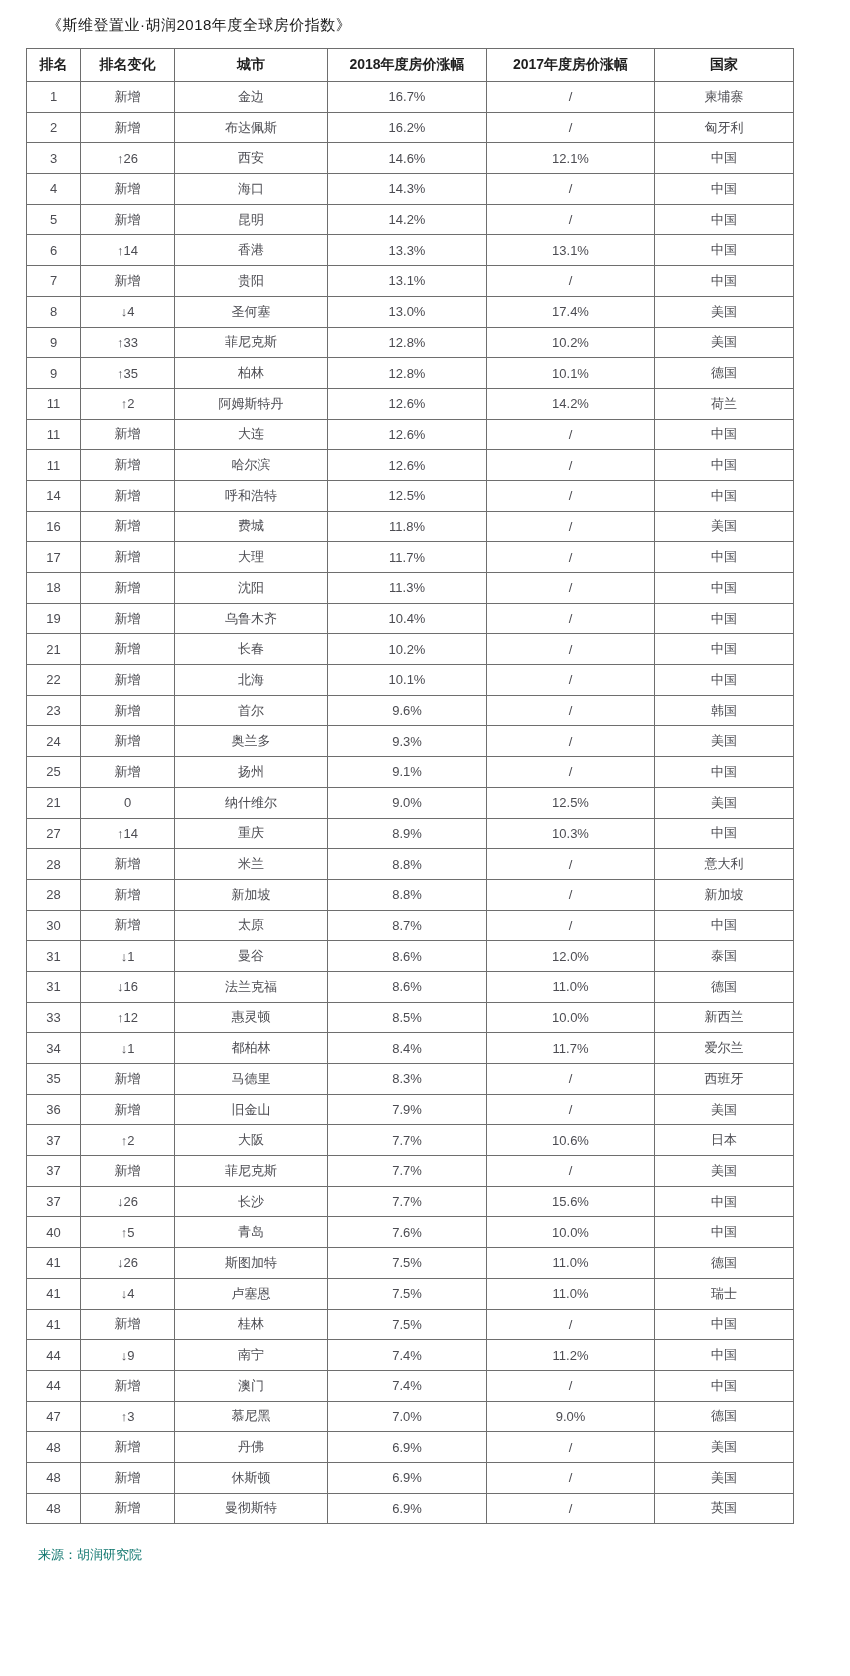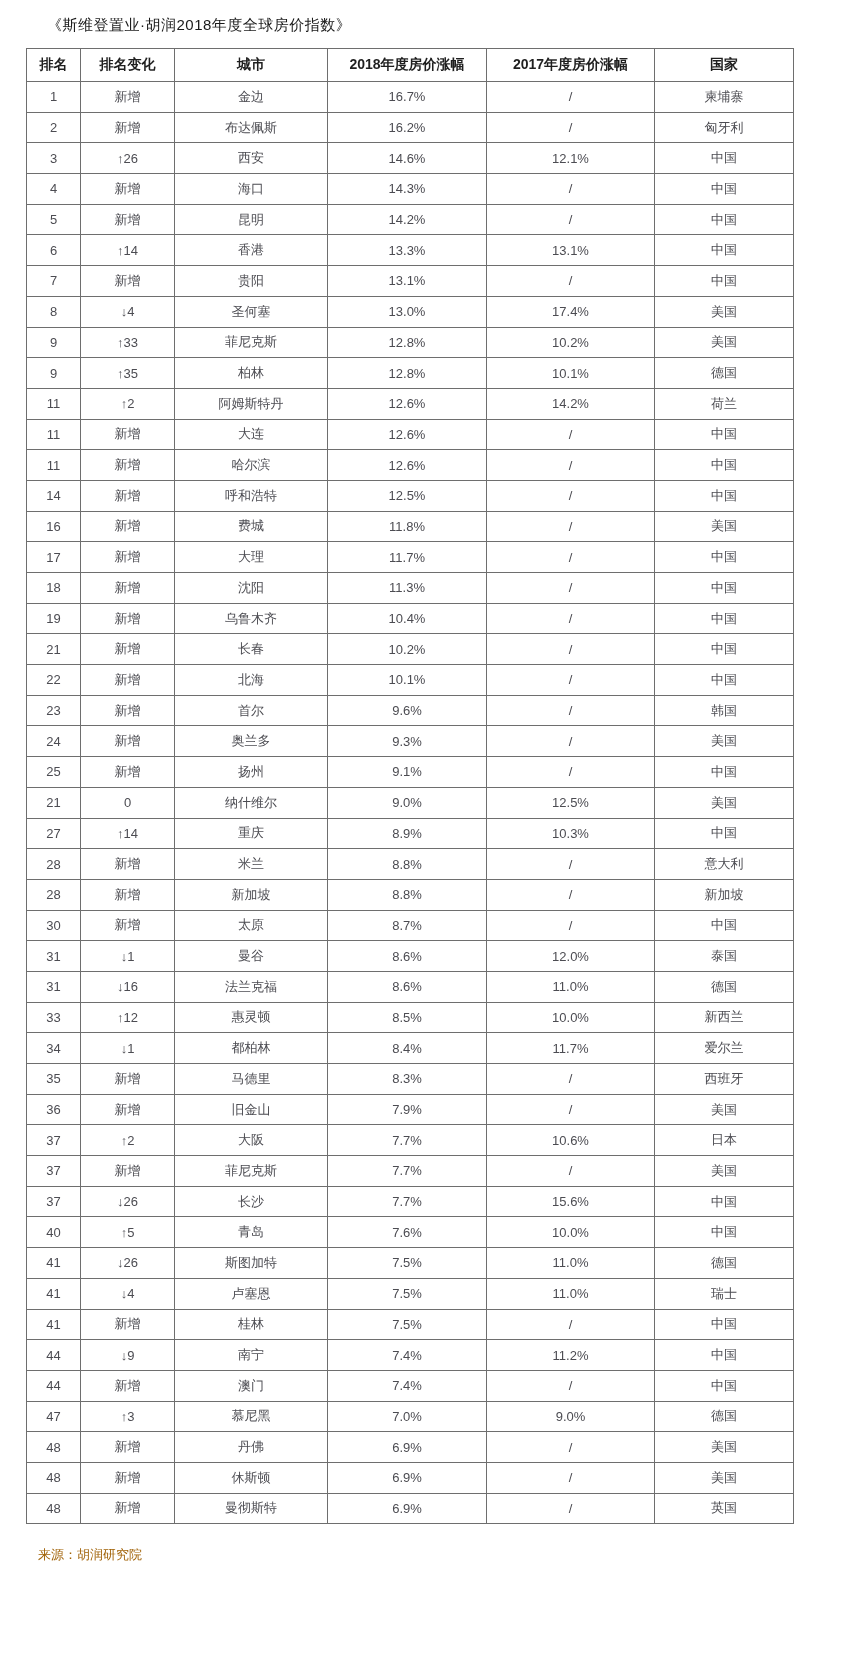--- a/index.html
+++ b/index.html
@@ -47,21 +47,21 @@
   table.price-table td {
     height: 29.7px;
     font-size: 13px;
     font-weight: normal;
     color: #4c4c52;
   }
   .source-note {
     margin-left: 38px;
     margin-top: 22px;
     font-size: 13px;
-    color: #a16207;
+    color: #0f766e;
   }
 </style>
 </head>
 <body>
 
 <div class="page">
 
   <div class="doc-title">《斯维登置业·胡润2018年度全球房价指数》</div>
 
   <table class="price-table">

